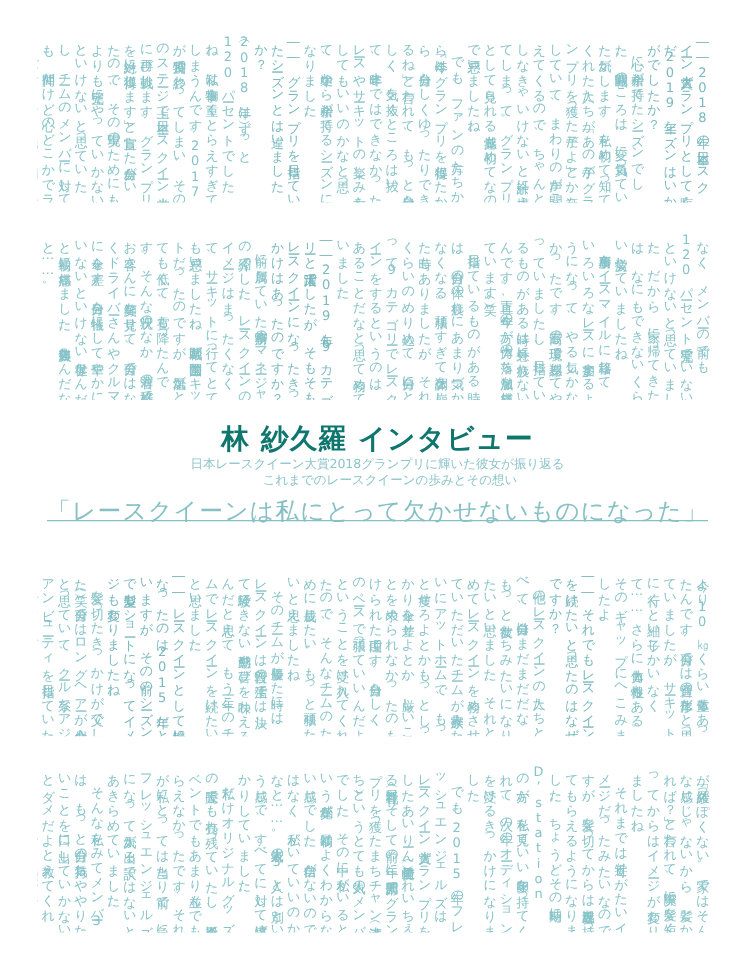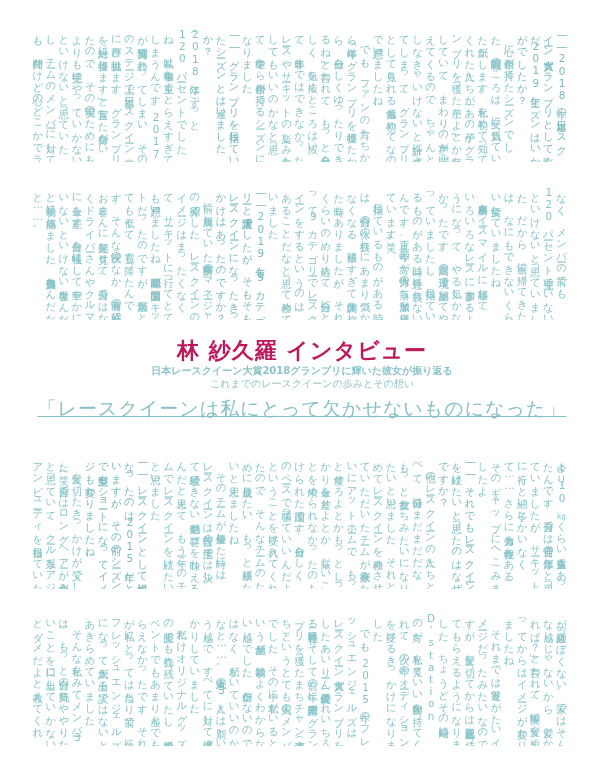--- a/index.html
+++ b/index.html
@@ -9,22 +9,22 @@
           font-size: 10.4px; line-height: 13.1px; letter-spacing: 0.2px;
           color: #86c3c8; overflow: hidden; }
   .tier p { margin: 0; padding: 0; }
   .tier p.indent { text-indent: 1em; }
   .tier p.q { color: #7ab9bf; }
   #top-upper    { right: 36px; top: 28px;  height: 134px; width: 538px; }
   #top-lower    { right: 36px; top: 186px; height: 134px; width: 538px; }
   #bottom-upper { right: 36px; top: 455px; height: 134px; width: 538px; }
   #bottom-lower { right: 36px; top: 612px; height: 134px; width: 538px; }
   .header { position: absolute; left: 0; right: 0; text-align: center; color: #7ab8be; }
-  #title { top: 336px; font-size: 22px; font-weight: bold; letter-spacing: 1px; color: #be185d; }
-  #sub1 { top: 364px; font-size: 10px; color: #8cc4c9; font-weight: bold; }
+  #title { top: 336px; font-size: 22px; font-weight: bold; letter-spacing: 1px; color: #0f766e; }
+  #sub1 { top: 364px; font-size: 10px; color: #8cc4c9; }
   #sub2 { top: 377px; font-size: 10px; color: #8cc4c9; margin-left: 20px; }
   #pull-quote { top: 396px; font-size: 19px; letter-spacing: 1px; color: #86c0c5; text-decoration: underline; }
 </style>
 </head>
 <body>
 
 <div class="tier" id="top-upper">
     <p class="q">――2018年の日本レースクイーン大賞グランプリとして臨んだ2019年シーズンはいかがでしたか？</p>
     <p class="indent">心に余裕が持てたシーズンでした。開幕戦のころは、変に気負っていた気がします。私を初めて知ってくれた人たちが「あの子がグランプリを獲った子だよ」とか話をしていて、まわりの声が聞こえてくるので、ちゃんとしなきゃいけないと余計に構えてしまって。グランプリとして見られる感覚も初めてなので戸惑いましたね。</p>
     <p class="indent">でも、ファンの方たちから「今年はグランプリを獲得したから、自分らしくゆったりできるね」と言われて、もっと自分らしく、気を抜くところは抜いて、昨年まではできなかったレースやサーキットの楽しみ方をしてもいいのかなと思って、途中から余裕が持てるシーズンになりました。</p>

